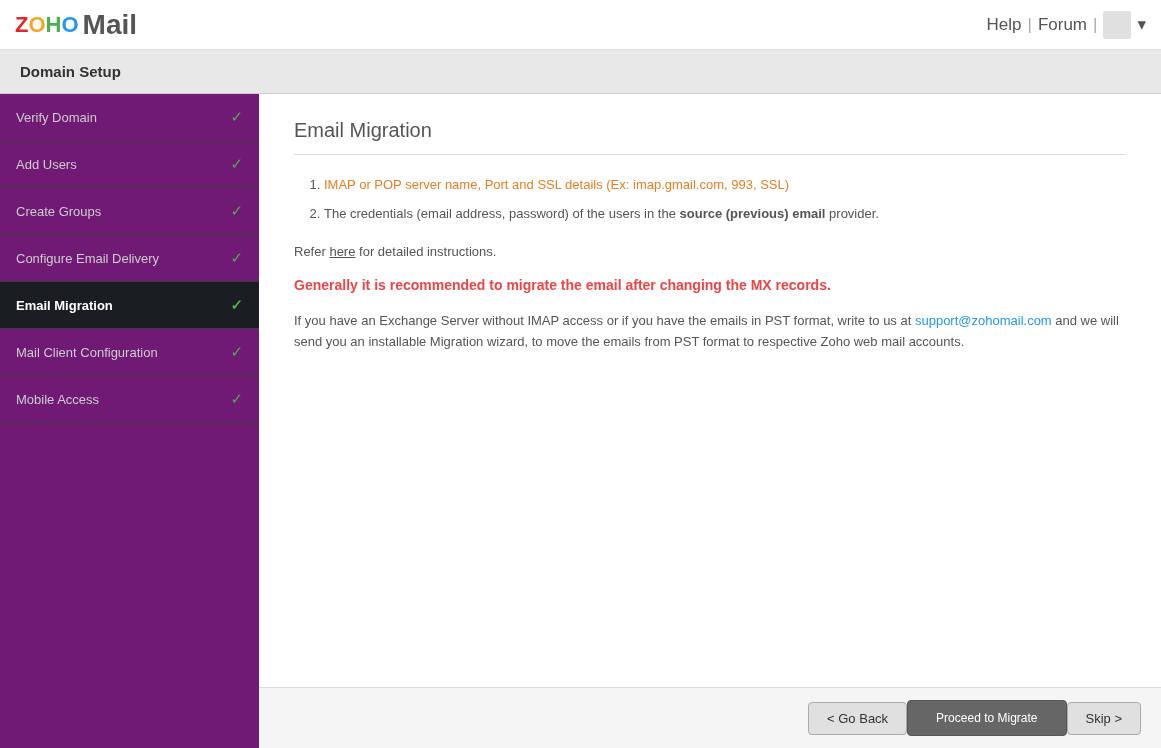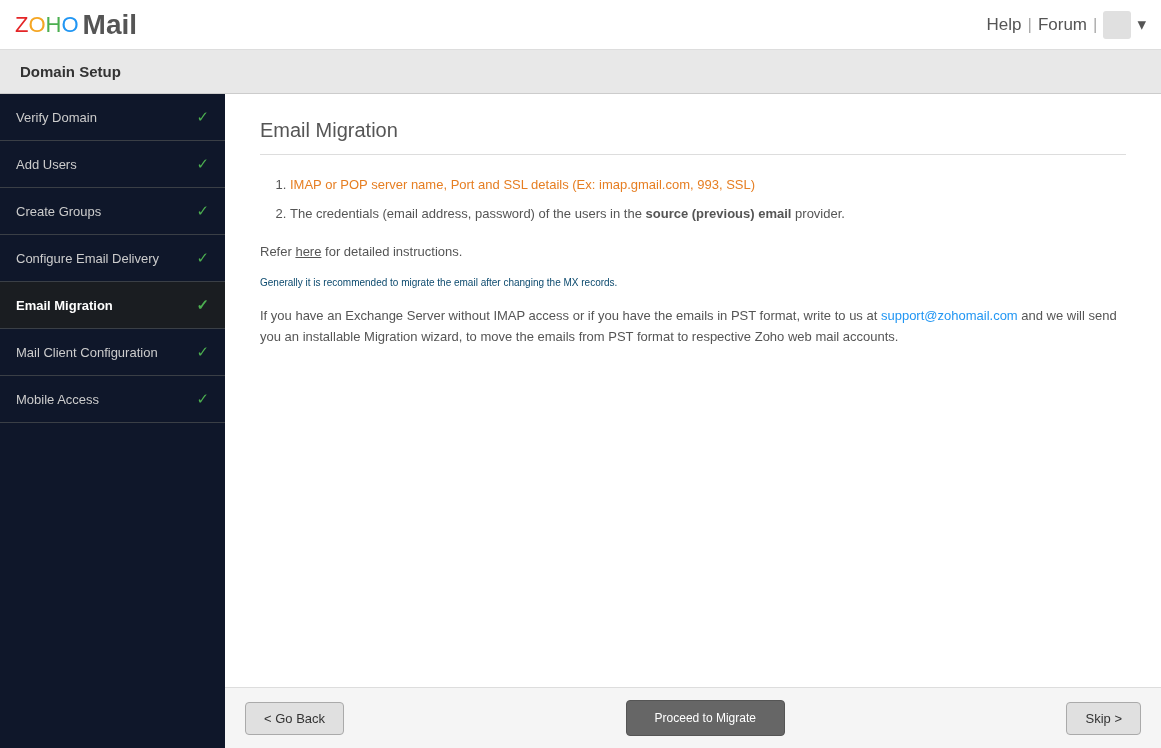--- a/index.html
+++ b/index.html
@@ -15,21 +15,21 @@
       justify-content: space-between;
       padding: 0 15px;
     }
     .logo {
       display: flex;
       align-items: center;
       gap: 2px;
     }
     .logo-zoho {
       font-size: 22px;
-      font-weight: normal;
+      font-weight: bold;
     }
     .logo-z { color: #e42527; }
     .logo-o1 { color: #f5a623; }
     .logo-h { color: #4caf50; }
     .logo-o2 { color: #2196f3; }
     .logo-mail {
       font-size: 28px;
       font-weight: bold;
       color: #555;
       margin-left: 2px;
@@ -66,22 +66,22 @@
     }
 
     
     .main-layout {
       display: flex;
       height: calc(748px - 50px - 44px);
     }
 
     
     .sidebar {
-      width: 225px;
-      background: #0f172a;
+      width: 259px;
+      background: #701a75;
       height: 100%;
       flex-shrink: 0;
     }
     .sidebar-item {
       display: flex;
       align-items: center;
       justify-content: space-between;
       padding: 14px 16px;
       color: #ccc;
       font-size: 13px;
@@ -137,41 +137,41 @@
     .info-list .highlight { color: #e67e22; }
 
     .refer-text {
       color: #555;
       margin-bottom: 18px;
       font-size: 13px;
     }
     .refer-text a { color: #555; }
 
     .recommend-text {
-      color: #0c4a6e;
-      font-weight: normal;
-      margin-bottom: 18px;
-      font-size: 10px;
+      color: #ef4444;
+      font-weight: bold;
+      margin-bottom: 18px;
+      font-size: 14px;
     }
 
     .exchange-text {
       color: #555;
       line-height: 1.6;
       font-size: 13px;
     }
     .exchange-text a { color: #2196f3; text-decoration: none; }
 
     
     .content-footer {
       background: #f5f5f5;
       border-top: 1px solid #ddd;
       padding: 12px 20px;
       display: flex;
       align-items: center;
-      justify-content: space-between;
+      justify-content: flex-end;
     }
     .btn {
       padding: 8px 18px;
       font-size: 13px;
       border-radius: 4px;
       cursor: pointer;
       border: 1px solid #aaa;
     }
     .btn-secondary {
       background: #e0e0e0;

